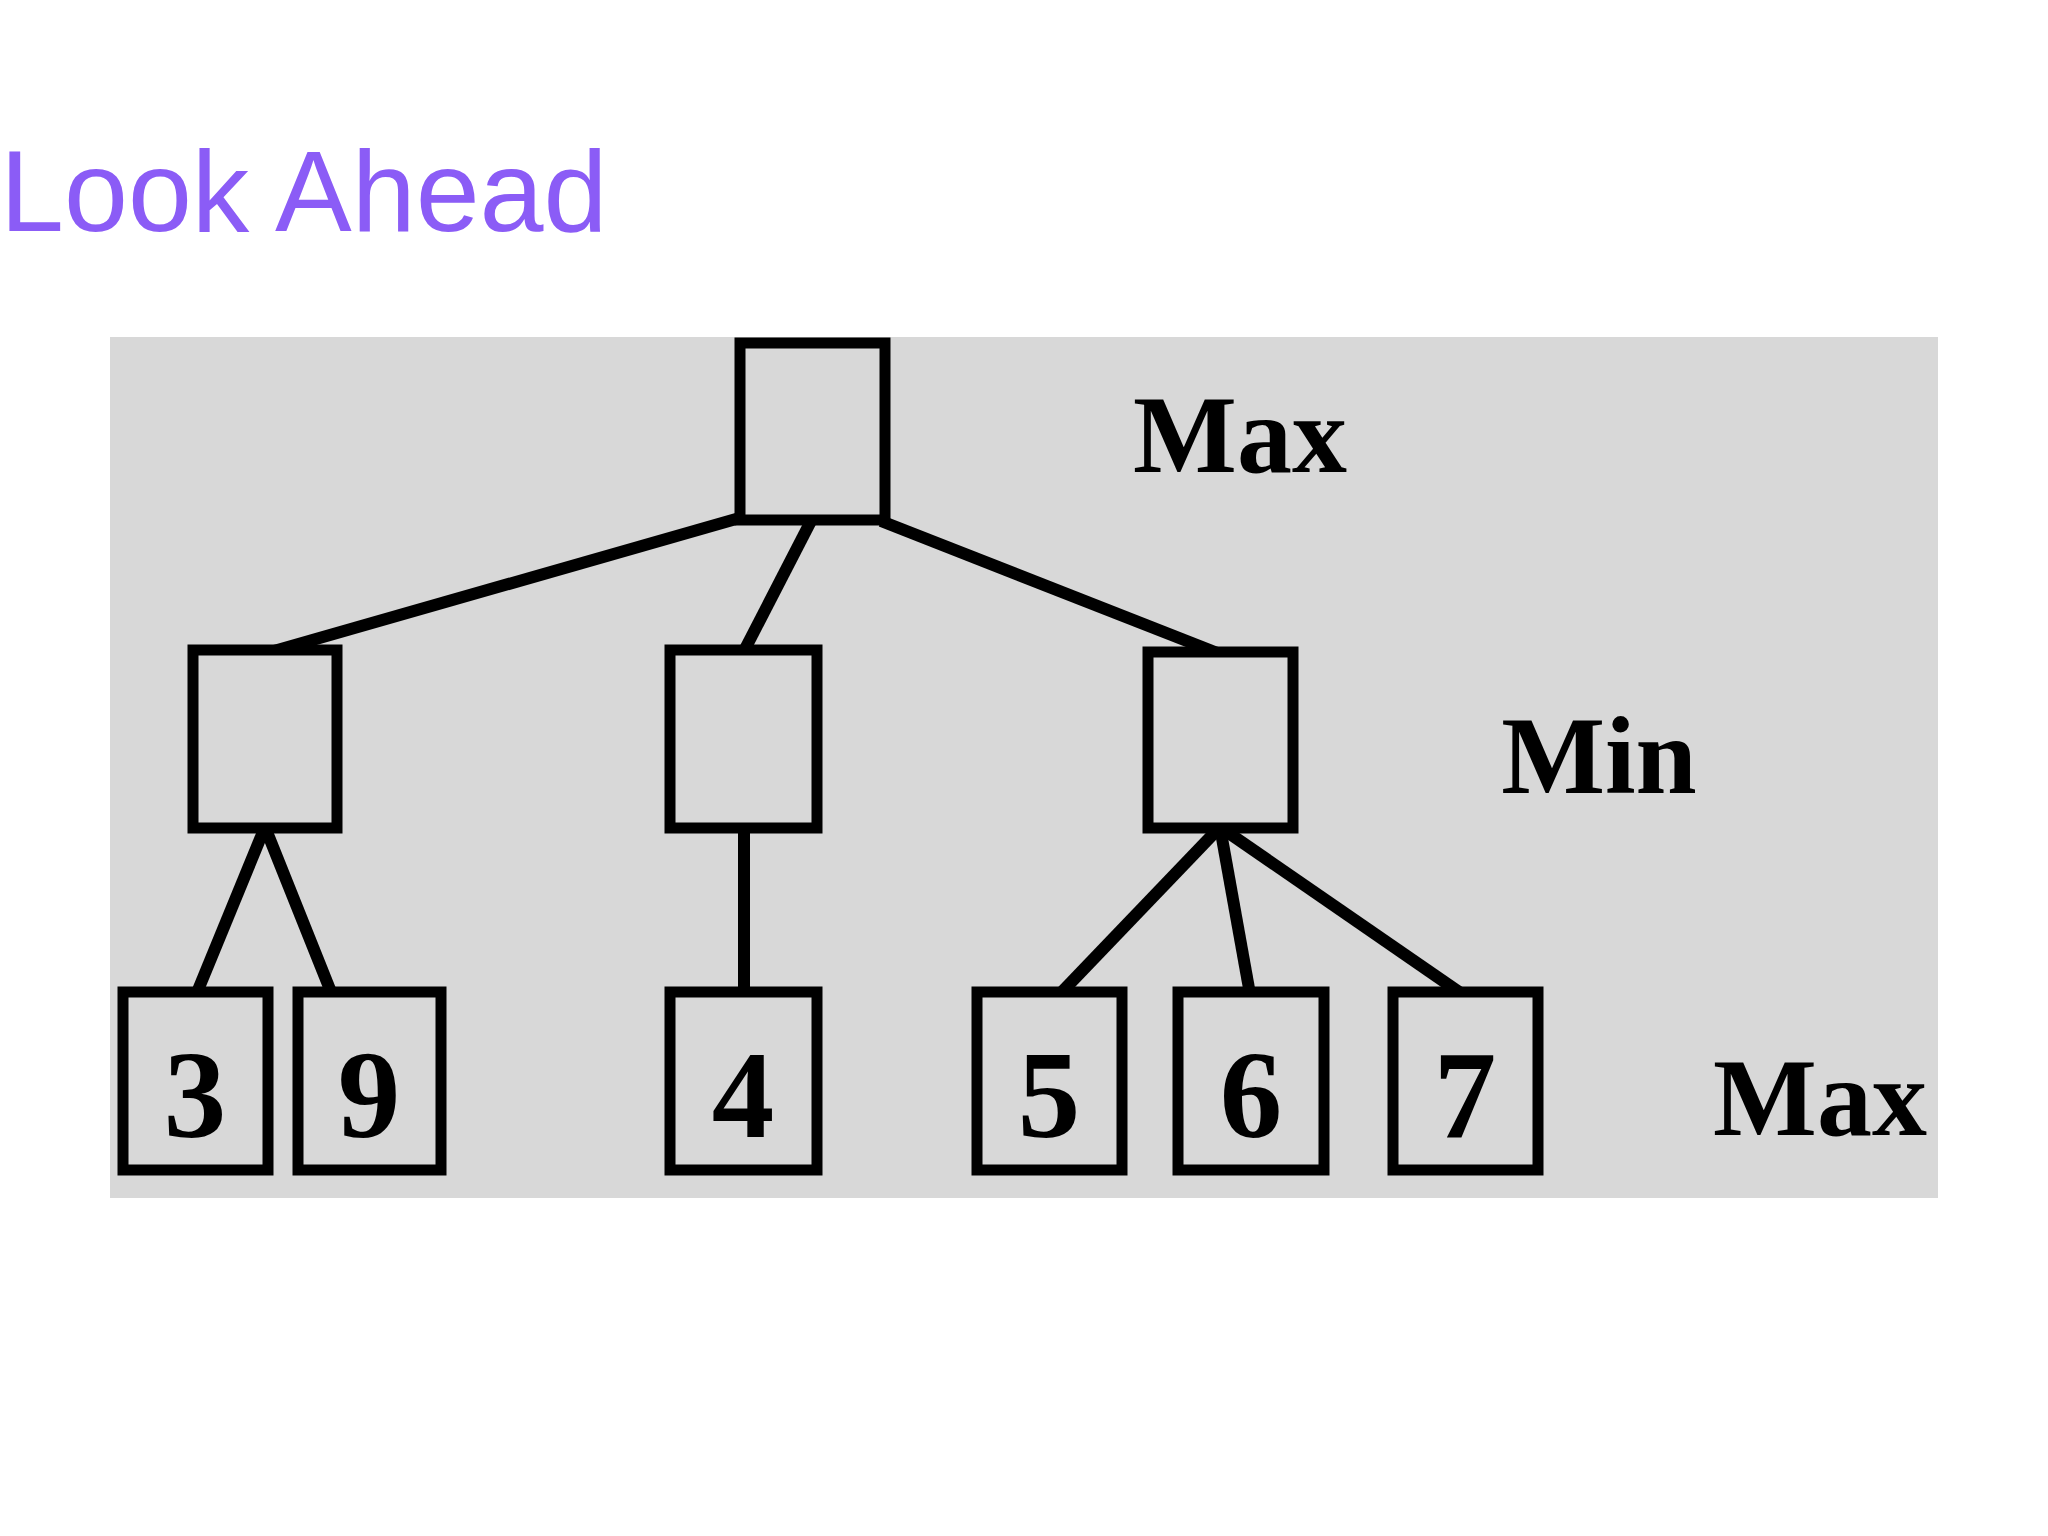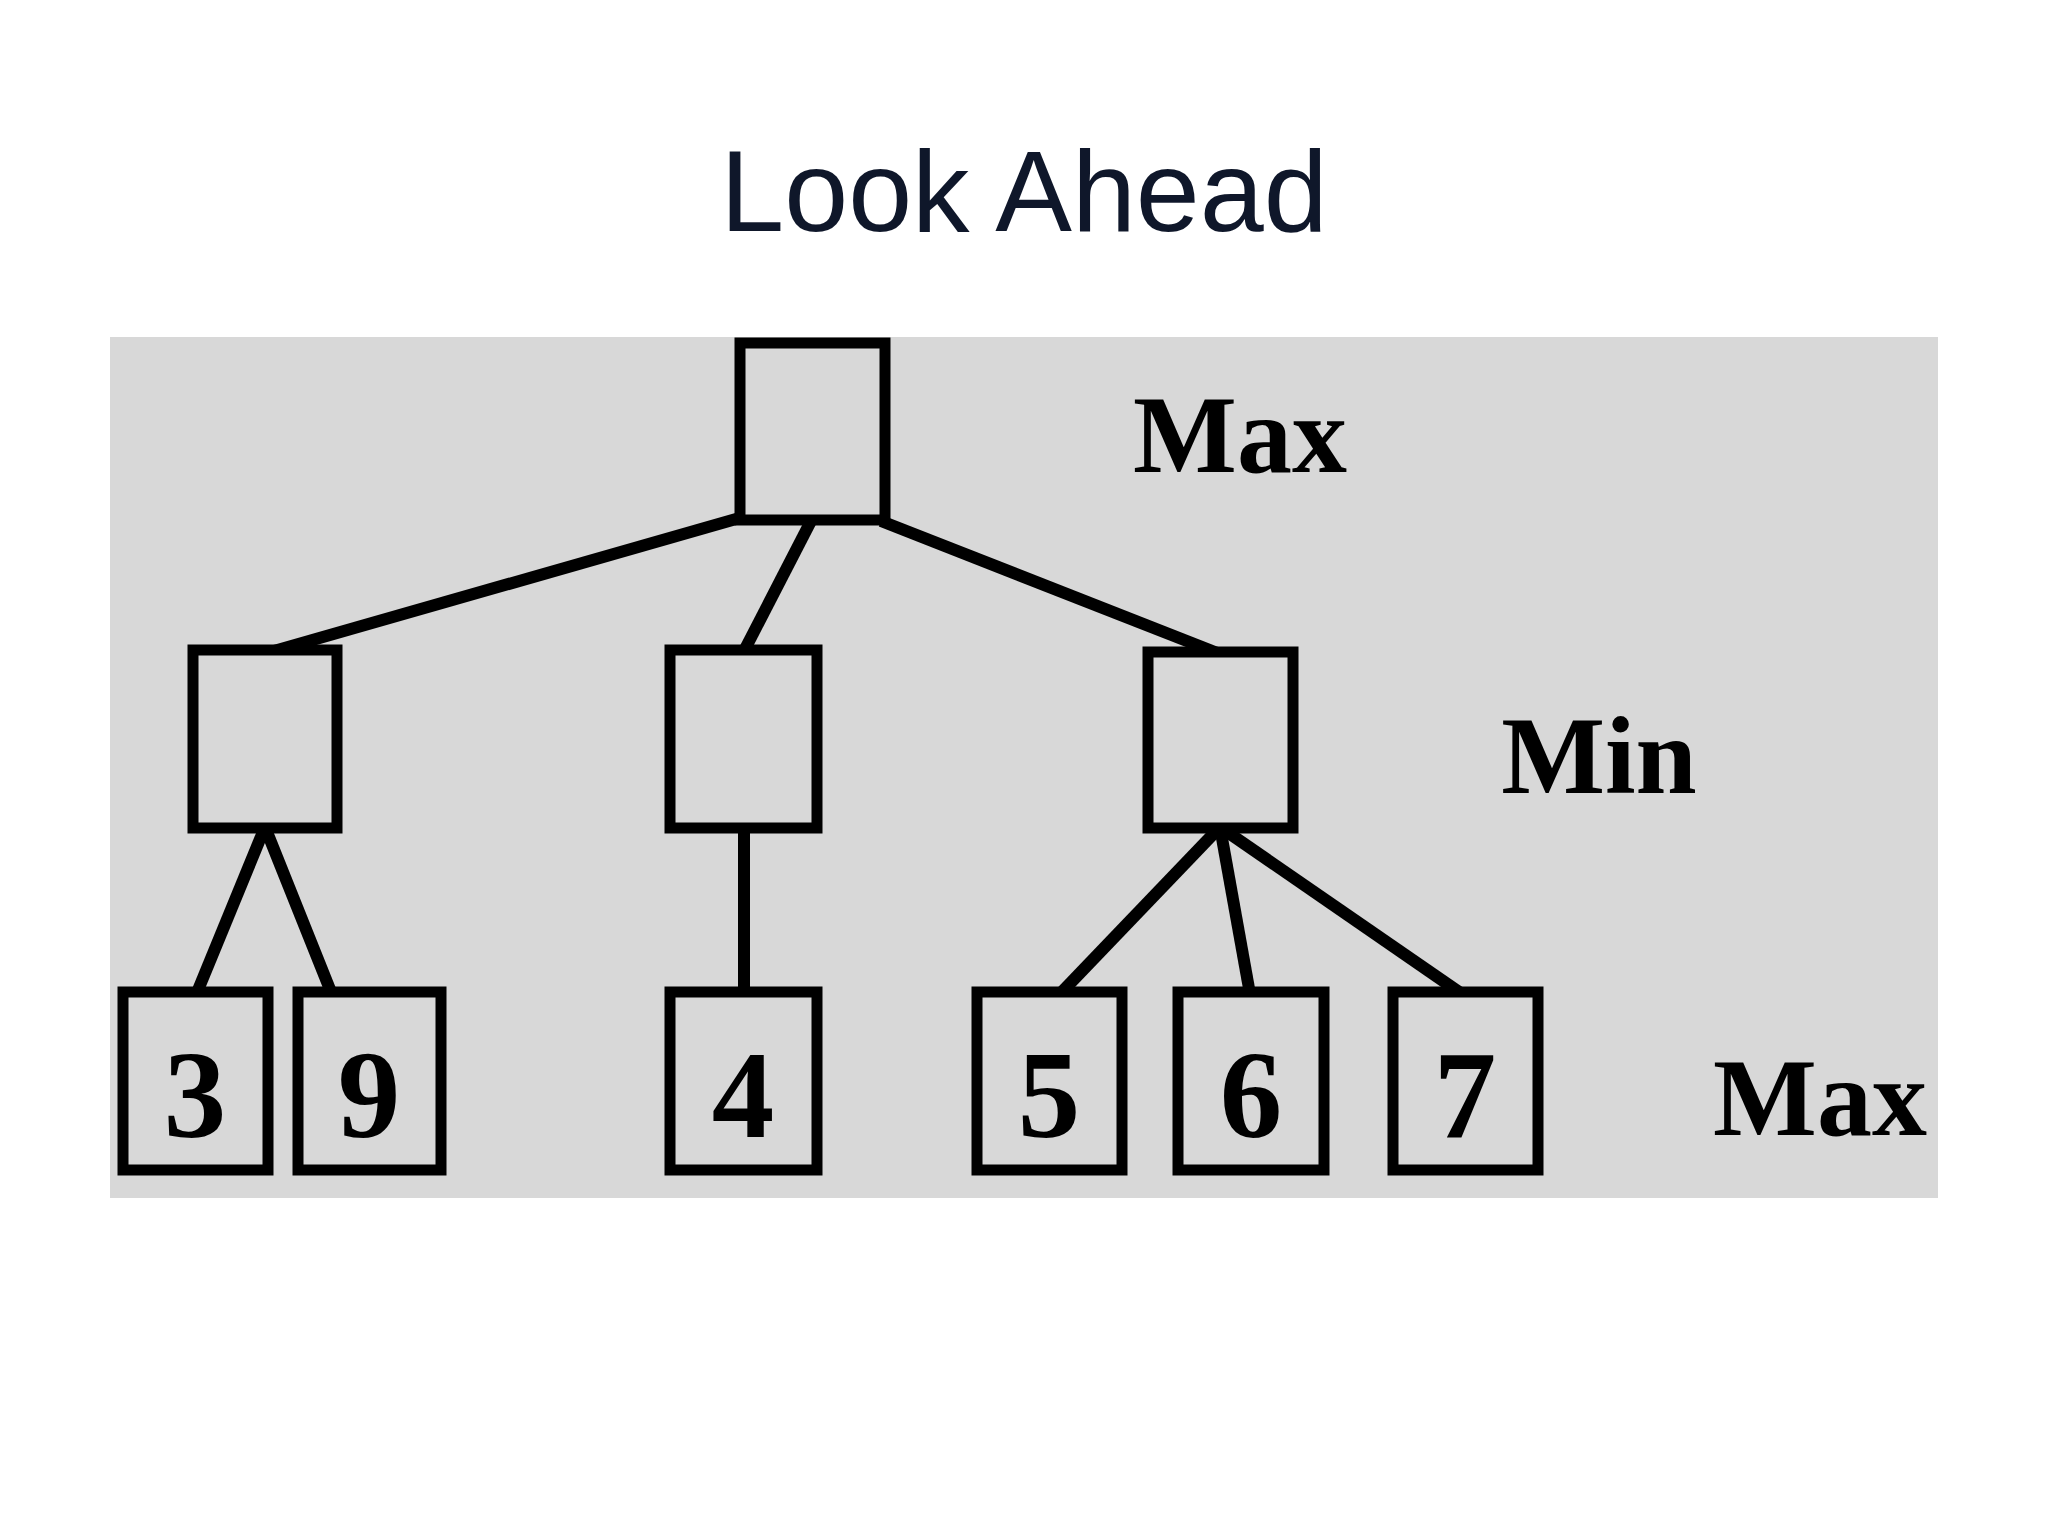--- a/index.html
+++ b/index.html
@@ -15,26 +15,26 @@
     width: 2048px;
     height: 1536px;
     background: #ffffff;
   }
   .title {
     position: absolute;
     top: 134px;
     left: 0;
     width: 100%;
     margin: 0;
-    text-align: center;
+    text-align: left;
     font-family: "Liberation Sans", sans-serif;
     font-weight: 400;
     font-size: 115px;
     line-height: 1;
-    color: #0f172a;
+    color: #8b5cf6;
   }
   .panel {
     position: absolute;
     left: 110px;
     top: 337px;
     width: 1828px;
     height: 861px;
     background: #d8d8d8;
   }
   .panel svg {

